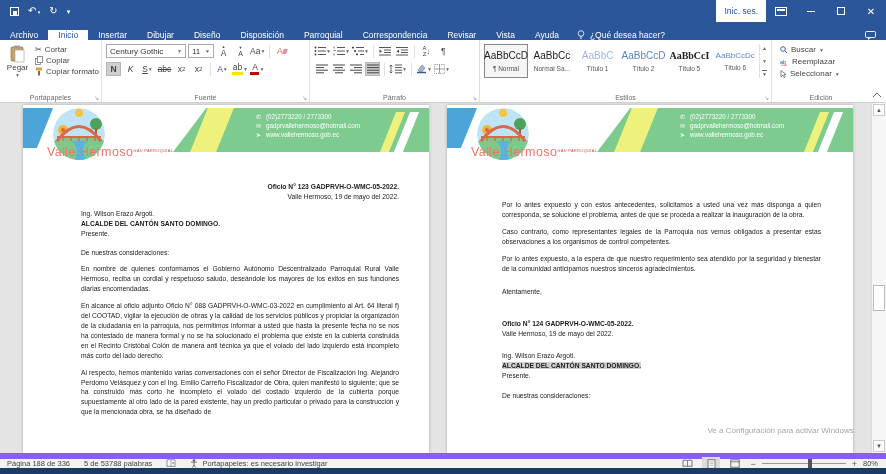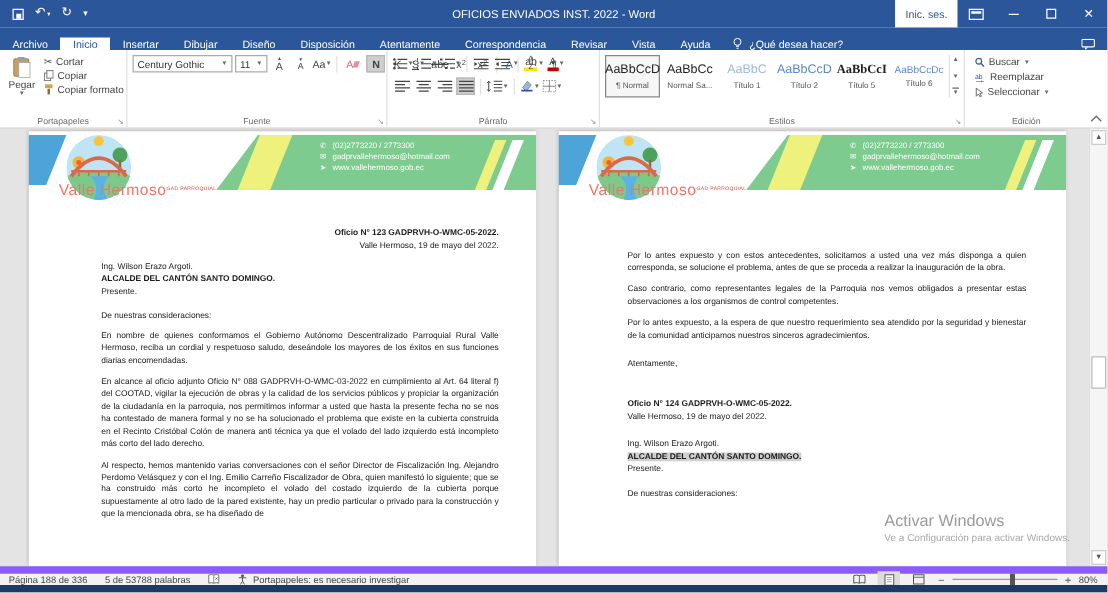--- a/index.html
+++ b/index.html
@@ -36,21 +36,21 @@
   .rbtn { color:#444; font-size:8px; display:flex; align-items:center; gap:3px; cursor:pointer; white-space:nowrap; }
   .ddarrow { font-size:5px; color:#666; }
   .boxctl { border:1px solid #ababab; font-size:8px; color:#333; display:flex; align-items:center; justify-content:space-between; padding:0 3px; height:14px; cursor:pointer; background:#fff; }
   .iconbtn { min-width:15px; height:14px; display:flex; align-items:center; justify-content:center; font-size:8.5px; color:#444; cursor:pointer; }
   .iconbtn.active { background:#cfcfcf; border:1px solid #b5b5b5; }
 
   .clip-wrap { display:flex; gap:4px; }
   .pastebtn { width:30px; display:flex; flex-direction:column; align-items:center; font-size:8px; color:#444; cursor:pointer; padding-top:2px; }
   .clipcol { display:flex; flex-direction:column; gap:2px; padding-top:2px; }
 
-  .fontgrid { display:flex; flex-direction:row; gap:4px; padding-top:1px; }
+  .fontgrid { display:flex; flex-direction:column; gap:4px; padding-top:1px; }
   .frow { display:flex; align-items:center; gap:2px; }
   .fname { width:80px; } .fsize { width:26px; }
   .sub { font-size:6px; vertical-align:sub; } .sup { font-size:6px; vertical-align:super; }
   .ul { text-decoration:underline; } .st { text-decoration:line-through; }
   .hlbar { display:inline-block; width:11px; height:3px; background:#ffe400; margin-top:1px; }
   .fcbar { display:inline-block; width:9px; height:3px; background:#c00000; margin-top:1px; }
   .stack { display:flex; flex-direction:column; align-items:center; line-height:1; }
   .vsep { width:1px; background:#e1e1e1; height:13px; margin:0 2px; }
 
   .pgrid { display:flex; flex-direction:column; gap:4px; padding-top:1px; }
@@ -119,21 +119,20 @@
 </head>
 <body>
 
 <div class="titlebar">
   <div class="qat">
     <span class="saveicon"></span>
     <span class="qbtn">↶<span style="font-size:5px;"> ▾</span></span>
     <span class="qbtn">↻</span>
     <span class="qbtn" style="font-size:7px;">▾</span>
   </div>
-  <div class="win-title">OFICIOS ENVIADOS INST. 2022 - Word</div>
   <div class="tb-right">
     <span class="signin">Inic. ses.</span>
     <span class="winbtn">
         <span class="ribopt"></span>
       </span>
     <span class="winbtn">
         <span class="minline"></span>
       </span>
     <span class="winbtn">
         <span class="restsq"></span>
@@ -142,21 +141,21 @@
   </div>
 </div>
 
 <div class="tabrow">
   <div class="tab">Archivo</div>
   <div class="tab active">Inicio</div>
   <div class="tab">Insertar</div>
   <div class="tab">Dibujar</div>
   <div class="tab">Diseño</div>
   <div class="tab">Disposición</div>
-  <div class="tab">Atentamente</div>
+  <div class="tab">Parroquial</div>
   <div class="tab">Correspondencia</div>
   <div class="tab">Revisar</div>
   <div class="tab">Vista</div>
   <div class="tab">Ayuda</div>
   <div class="tellme">
     <svg width="8" height="10" viewBox="0 0 8 10">
         <circle cx="4" cy="3.5" r="2.8" fill="none" stroke="#fff" stroke-width="0.8"></circle>
         <path d="M2.8 7h2.4M3.2 8.6h1.6" stroke="#fff" stroke-width="0.8"></path>
       </svg>
     <span>¿Qué desea hacer?</span>
@@ -562,21 +561,20 @@
       <div class="b" style="margin-top:22px;">Oficio N° 124 GADPRVH-O-WMC-05-2022.</div>
       <div class="blockgap">Valle Hermoso, 19 de mayo del 2022.</div>
       <div style="margin-top:12px;">Ing. Wilson Erazo Argoti.</div>
       <div class="b"><span class="hl">ALCALDE DEL CANTÓN SANTO DOMINGO.</span></div>
       <div class="blockgap">Presente.</div>
       <div style="margin-top:10px;">De nuestras consideraciones:</div>
     </div>
   </div>
 
   <div class="watermark">
-    <div class="wm1">Activar Windows</div>
     <div class="wm2">Ve a Configuración para activar Windows.</div>
   </div>
 
   <div class="vscroll">
     <div class="sarr up">▲</div>
     <div class="sthumb"></div>
     <div class="sarr down">▼</div>
   </div>
 </div>
 

